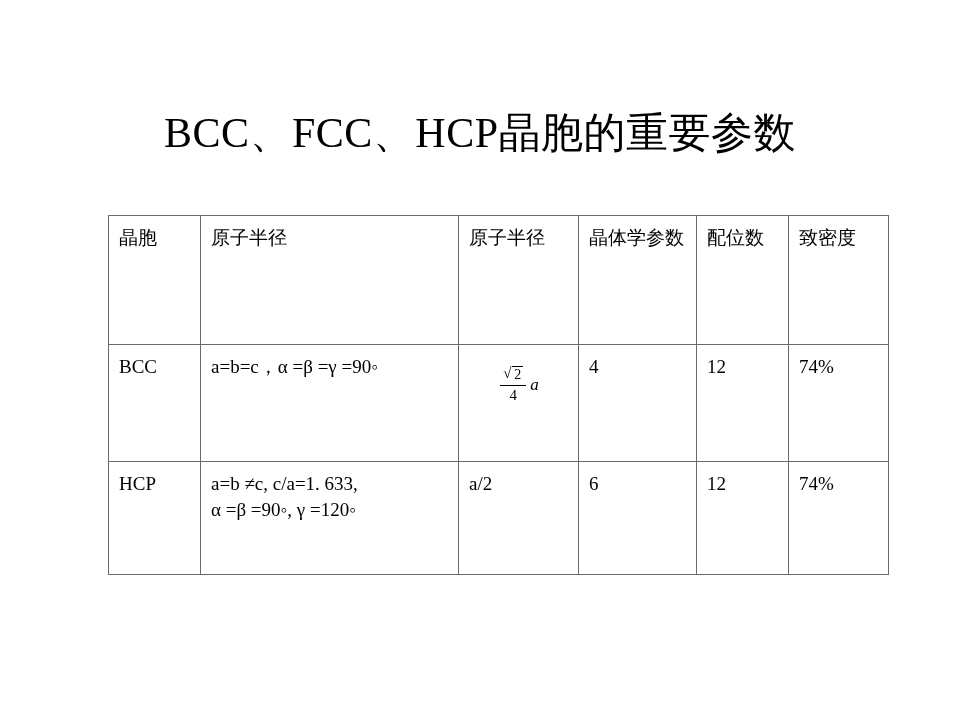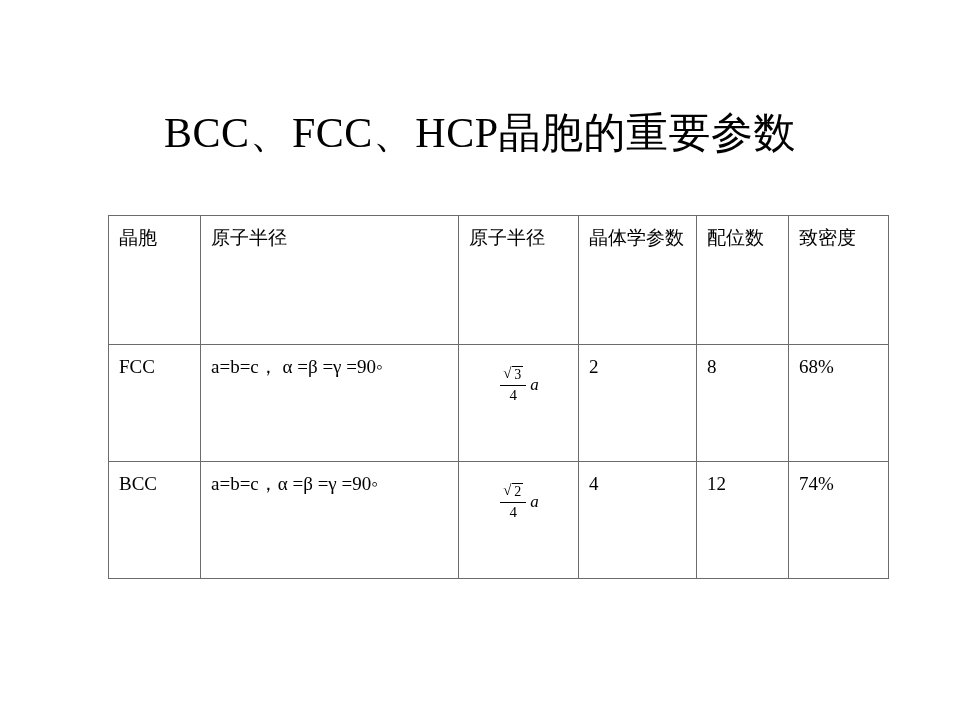--- a/index.html
+++ b/index.html
@@ -137,41 +137,20 @@
       <tbody>
         <tr class="head-row">
           <td>晶胞</td>
           <td>原子半径</td>
           <td>原子半径</td>
           <td>晶体学参数</td>
           <td>配位数</td>
           <td>致密度</td>
         </tr>
 
-        <tr class="data-row row-fcc">
-          <td>FCC</td>
-          <td>a=b=c， α =β =γ =90◦</td>
-          <td>
-            <div class="radius-cell-inner">
-              <span class="frac">
-                <span class="num">
-                  <span class="sqrt-wrap">
-                    <span class="sqrt-sign">√</span>
-                    <span class="sqrt-body">3</span>
-                  </span>
-                </span>
-                <span class="den">4</span>
-              </span>
-              <span class="radius-var">a</span>
-            </div>
-          </td>
-          <td>2</td>
-          <td>8</td>
-          <td>68%</td>
-        </tr>
 
         <tr class="data-row row-bcc">
           <td>BCC</td>
           <td>a=b=c，α =β =γ =90◦</td>
           <td>
             <div class="radius-cell-inner">
               <span class="frac">
                 <span class="num">
                   <span class="sqrt-wrap">
                     <span class="sqrt-sign">√</span>
@@ -181,17 +160,28 @@
                 <span class="den">4</span>
               </span>
               <span class="radius-var">a</span>
             </div>
           </td>
           <td>4</td>
           <td>12</td>
           <td>74%</td>
         </tr>
 
+        <tr class="data-row row-hcp">
+          <td>HCP</td>
+          <td>
+            <div>a=b ≠c, c/a=1. 633,</div>
+            <div>α =β =90◦, γ =120◦</div>
+          </td>
+          <td class="plain-radius">a/2</td>
+          <td>6</td>
+          <td>12</td>
+          <td>74%</td>
+        </tr>
       </tbody>
     </table>
   </div>
 
 </div>
 
 </body></html>

